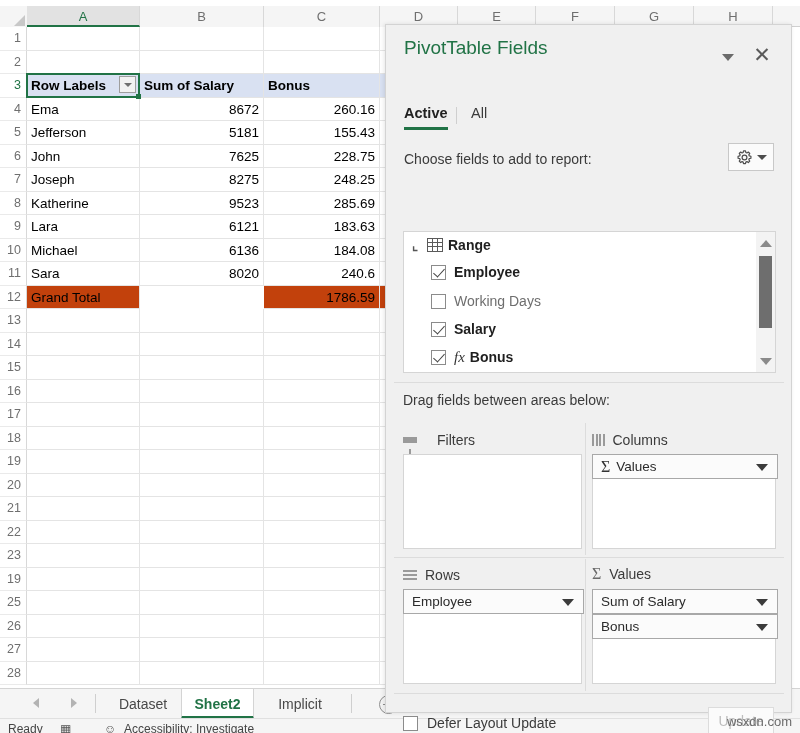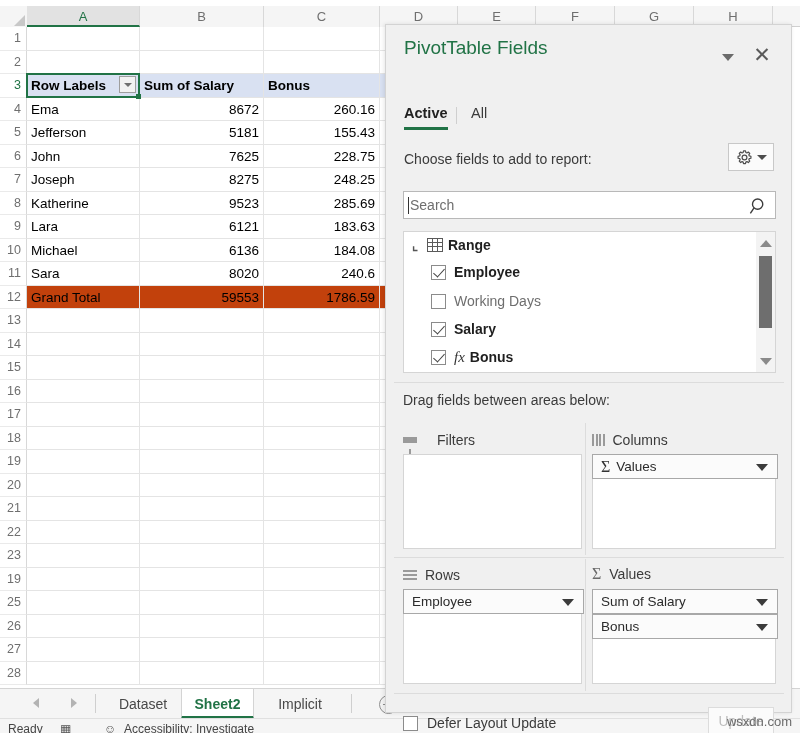--- a/index.html
+++ b/index.html
@@ -428,21 +428,20 @@
         <div class="cell num" style="left:237px;width:116px">240.6</div>
         <div class="cell blank" style="left:353px;width:78px"></div>
         <div class="cell blank" style="left:431px;width:78px"></div>
         <div class="cell blank" style="left:509px;width:79px"></div>
         <div class="cell blank" style="left:588px;width:79px"></div>
         <div class="cell blank" style="left:667px;width:79px"></div>
       </div>
 
       <div class="grid-row" style="top:258.5px">
         <div class="cell tot" style="left:0;width:113px">Grand Total</div>
-        <div class="cell tot num" style="left:113px;width:124px">59553</div>
         <div class="cell tot num" style="left:237px;width:116px">1786.59</div>
         <div class="cell tot" style="left:353px;width:78px"></div>
         <div class="cell tot" style="left:431px;width:78px"></div>
         <div class="cell tot" style="left:509px;width:79px"></div>
         <div class="cell tot" style="left:588px;width:79px"></div>
         <div class="cell tot" style="left:667px;width:79px"></div>
       </div>
 
       <div class="grid-row" style="top:282px">
         <div class="cell blank" style="left:0;width:113px"></div>
@@ -656,28 +655,20 @@
 
     <div class="choose-lbl">Choose fields to add to report:</div>
     <div class="gear-btn">
       <svg width="17" height="17" viewBox="0 0 24 24">
         <path fill="none" stroke="#4d4d4d" stroke-width="1.7" d="M12 8.6a3.4 3.4 0 1 0 0 6.8 3.4 3.4 0 0 0 0-6.8z"></path>
         <path fill="none" stroke="#4d4d4d" stroke-width="1.7" stroke-linejoin="round" d="M10.6 2.6h2.8l.45 2.3 1.6.67 1.95-1.3 2 2-1.3 1.95.67 1.6 2.3.45v2.8l-2.3.45-.67 1.6 1.3 1.95-2 2-1.95-1.3-1.6.67-.45 2.3h-2.8l-.45-2.3-1.6-.67-1.95 1.3-2-2 1.3-1.95-.67-1.6-2.3-.45v-2.8l2.3-.45.67-1.6-1.3-1.95 2-2 1.95 1.3 1.6-.67z"></path>
       </svg>
       <div class="cv"></div>
     </div>
 
-    <div class="searchbox">
-      <div class="search-caret"></div>
-      <div class="ph">Search</div>
-      <svg width="22" height="22" viewBox="0 0 24 24" style="position:absolute;right:5px;top:3px;">
-        <circle cx="10.5" cy="10" r="5.6" fill="none" stroke="#3b3b3b" stroke-width="1.5"></circle>
-        <line x1="6.4" y1="14.2" x2="2.6" y2="20" stroke="#3b3b3b" stroke-width="1.5"></line>
-      </svg>
-    </div>
 
     <div class="fieldlist">
       <div class="fl-group">
         <span class="collapse-gl">⌞</span>
         <span class="tbl-ico">
           <i class="tbl-v1"></i>
             <i class="tbl-v2"></i>
         </span>
         <span>Range</span>
       </div>

